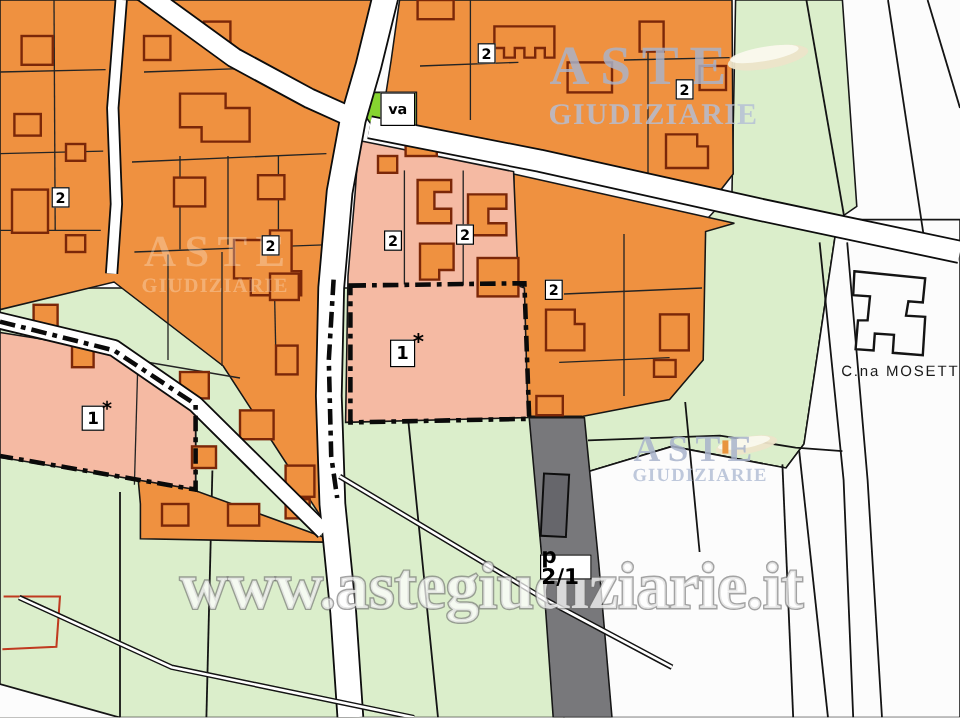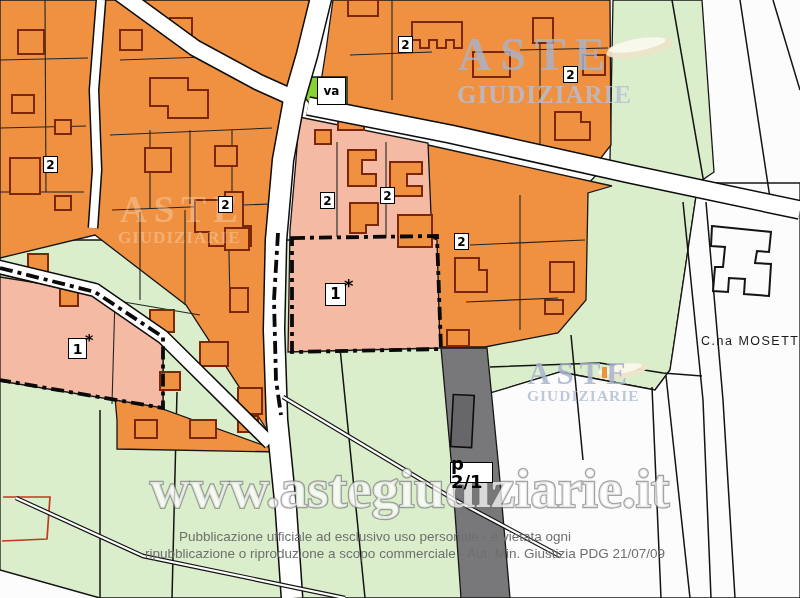--- a/index.html
+++ b/index.html
@@ -223,20 +223,16 @@
   <div class="tag" style="left:317px;top:77px;width:29px;height:28px;">va</div>
 
   <div class="tag big" style="left:325px;top:283px;width:21px;height:23px;">1</div>
   <span class="star" style="left:344px;top:277px;">*</span>
 
   <div class="tag big" style="left:68px;top:338px;width:19px;height:21px;font-size:14px;">1</div>
   <span class="star" style="left:85px;top:333px;font-size:16px;">*</span>
 
   <div class="tag" style="left:450px;top:462px;width:43px;height:21px;font-size:18px;">p 2/1</div>
 
-  <div class="locality" style="left:701px;top:302px;margin-top:32px;">C.na MOSETT</div>
-
-  <div class="footer">
-    <div class="l1">Pubblicazione ufficiale ad esclusivo uso personale - è vietata ogni</div>
-    <div class="l2">ripubblicazione o riproduzione a scopo commerciale - Aut. Min. Giustizia PDG 21/07/09</div>
-  </div>
+  <div class="locality" style="left:701px;top:302px;">C.na MOSETT</div>
+
 
 </div>
 
 </body></html>

